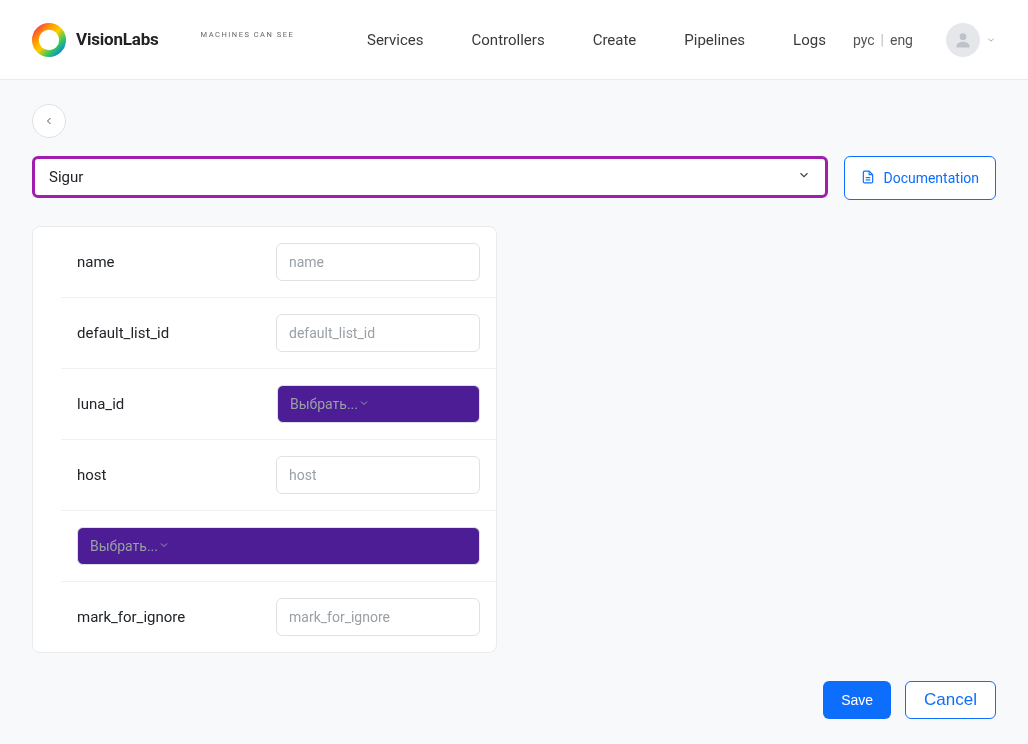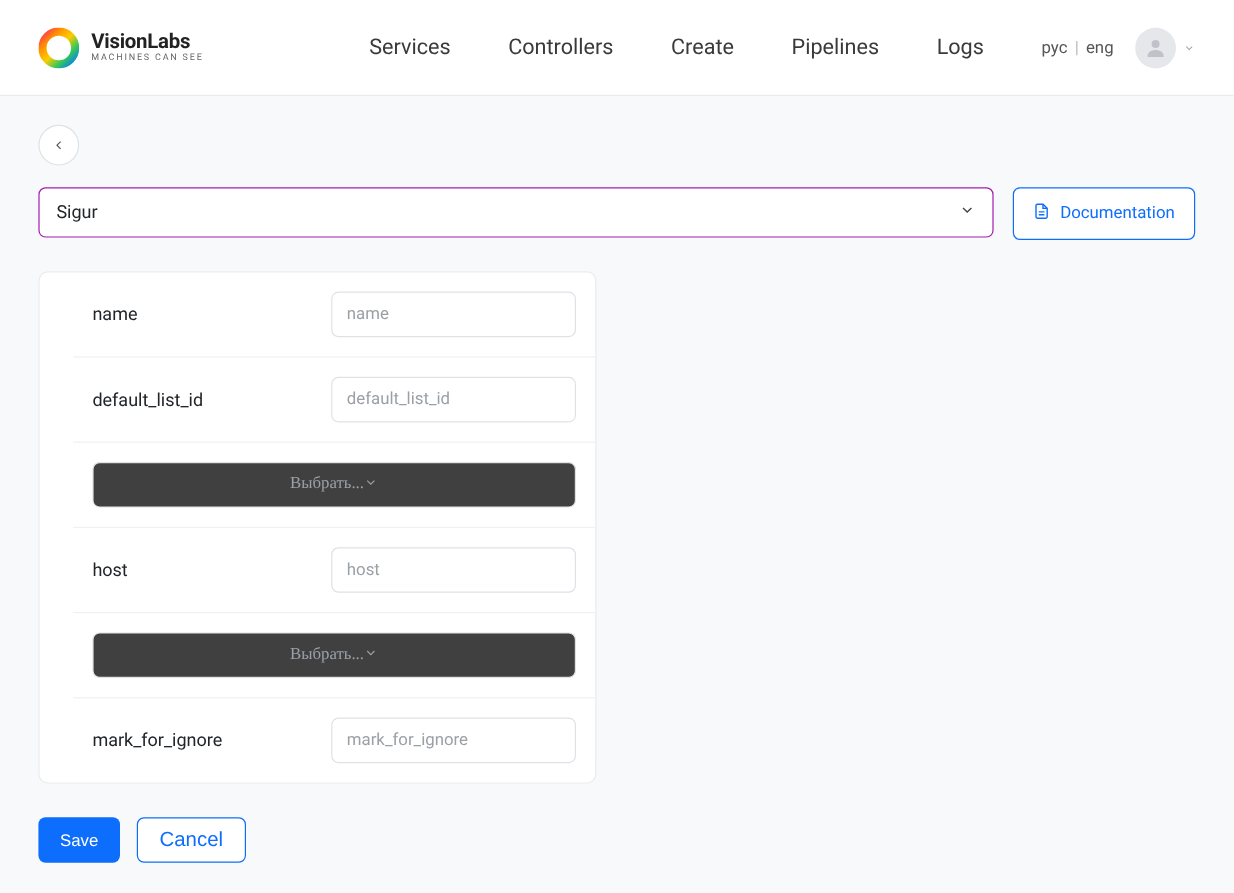--- a/index.html
+++ b/index.html
@@ -2,61 +2,61 @@
 <html><head>
 <meta charset="utf-8">
 <style>
   * { box-sizing: border-box; margin: 0; padding: 0; }
   body { font-family: -apple-system, BlinkMacSystemFont, "Segoe UI", Roboto, "Helvetica Neue", Arial, sans-serif; background: #f8f9fa; color: #212529; width: 1028px; height: 744px; overflow: hidden; }
 
   
   .header { height: 80px; background: #fff; border-bottom: 1px solid #e9ecef; display: flex; align-items: center; padding: 0 32px; }
   .brand { display: flex; align-items: center; gap: 10px; margin-right: auto; cursor: pointer; }
   .brand-logo { width: 34px; height: 34px; position: relative; }
-  .brand-text { display: flex; flex-direction: column; line-height: 1.05; }
+  .brand-text { display: flex; line-height: 1.05; text-align: center; }
   .brand-title { font-weight: 700; font-size: 17px; color: #222; letter-spacing: -0.2px; }
-  .brand-sub { font-size: 7.5px; letter-spacing: 1.5px; color: #666; text-transform: uppercase; }
+  .brand-sub { font-size: 7.5px; letter-spacing: 1.5px; color: #666; text-transform: uppercase; padding-left: 42px; }
 
   .nav { display: flex; gap: 48px; align-items: center; }
-  .nav a { color: #3a3a3a; text-decoration: none; font-size: 18px; cursor: pointer; }
+  .nav a { color: #3a3a3a; text-decoration: none; font-size: 15px; cursor: pointer; }
 
-  .right-group { display: flex; align-items: center; gap: 18px; margin-left: 48px; }
+  .right-group { display: flex; align-items: center; gap: 33px; margin-left: 27px; }
   .lang { font-size: 14px; color: #555; display: flex; align-items: center; gap: 6px;}
   .lang span { cursor: pointer; }
   .lang .sep { color: #bbb; cursor: default;}
   .profile { display:flex; align-items:center; gap:6px; cursor:pointer;}
   .avatar-circle { width: 34px; height: 34px; background:#e5e7eb; border-radius:50%; display:flex; align-items:center; justify-content:center;}
   .avatar-circle svg { width: 20px; height:20px; }
   .profile-chevron svg { width: 10px; height: 10px; }
 
   
   .page { padding: 24px 32px; }
   .title-row { display:flex; align-items:center; gap:16px; margin-bottom: 18px;}
   .back-btn { width:34px; height:34px; border:1px solid #dee2e6; background:#fff; border-radius:50%; display:flex; align-items:center; justify-content:center; cursor:pointer;}
   .back-btn svg { width:12px; height:12px; }
   .page-title { font-size:28px; font-weight:800; letter-spacing:-0.5px; }
 
   .top-controls { display:flex; gap:16px; margin-bottom:26px; }
-  .select-big { flex:1 1 auto; height:42px; background:#fff; border:1px solid #a21caf; border-radius:6px; padding:0 14px; display:flex; align-items:center; justify-content:space-between; font-size:15px; cursor:pointer; }
+  .select-big { flex:1 1 auto; height:42px; background:#fff; border:3px solid #a21caf; border-radius:6px; padding:0 14px; display:flex; align-items:center; justify-content:space-between; font-size:15px; cursor:pointer; }
   .select-big .chev svg { width:14px; height:14px; }
   .doc-btn { height:44px; border:1px solid #0d6efd; color:#0d6efd; background:#fff; border-radius:6px; padding:0 16px; display:flex; align-items:center; gap:8px; font-size:14px; cursor:pointer;}
   .doc-btn svg { width:14px; height:14px; }
 
   
   .form-card { width:465px; background:#fff; border:1px solid #e9ecef; border-radius:8px; overflow:hidden;padding-left:28px; }
   .form-row { display:flex; align-items:center; padding:16px; border-bottom:1px solid #f0f1f3; }
   .form-row:last-child { border-bottom:none; }
   .field-label { width:200px; font-size:15px; color:#212529; }
   .field-input, .field-select { flex:1; height:38px; border:1px solid #dee2e6; border-radius:6px; padding:0 12px; font-size:14px; color:#212529; }
   .field-input::placeholder { color:#9aa0a6; }
-  .field-select { display:flex; align-items:center; justify-content:center; color:#9aa0a6; cursor:pointer; background:#404040;font-family:Liberation Serif, serif; }
+  .field-select { display:flex; align-items:center; justify-content:flex-start; color:#9aa0a6; cursor:pointer; background:#4c1d95; }
   .field-select .chev svg { width:12px; height:12px; }
 
   
-  .action-row { margin-top:28px; display:flex; gap:14px; }
+  .action-row { margin-top:28px; display:flex; gap:14px;justify-content:flex-end; }
   .btn-primary { background:#0d6efd; color:#fff; border:none; border-radius:6px; padding:8px 18px; font-size:14px; cursor:pointer;}
   .btn-outline { background:#fff; color:#0d6efd; border:1px solid #0d6efd; border-radius:6px; padding:8px 18px; font-size:17px; cursor:pointer;}
 
   input { outline:none; font-family: inherit; }
 </style>
 </head>
 <body>
 
 <div class="header">
   <div class="brand">
@@ -148,20 +148,21 @@
       <div class="field-label">name</div>
       <input class="field-input" type="text" placeholder="name" style="">
     </div>
 
     <div class="form-row">
       <div class="field-label">default_list_id</div>
       <input class="field-input" type="text" placeholder="default_list_id" style="">
     </div>
 
     <div class="form-row">
+      <div class="field-label">luna_id</div>
       <div class="field-select">
         <span>Выбрать...</span>
         <span class="chev">
           <svg viewBox="0 0 24 24" fill="none" stroke="#9aa0a6" stroke-width="2">
               <polyline points="6 9 12 15 18 9"></polyline>
             </svg>
         </span>
       </div>
     </div>
 

